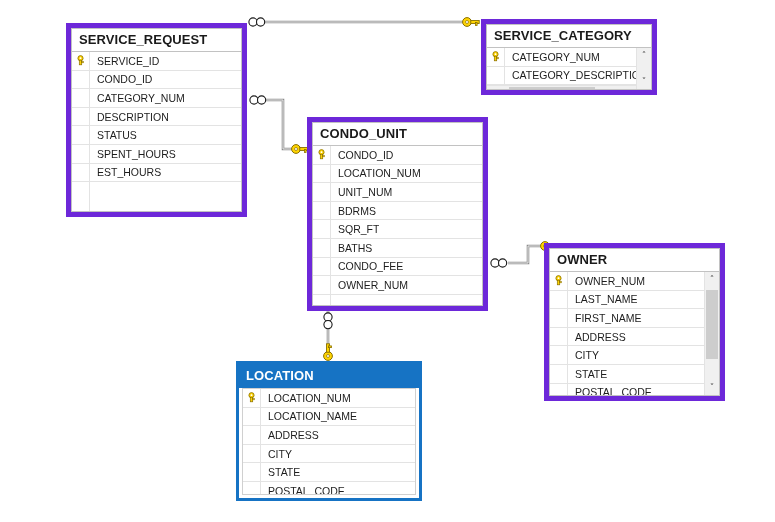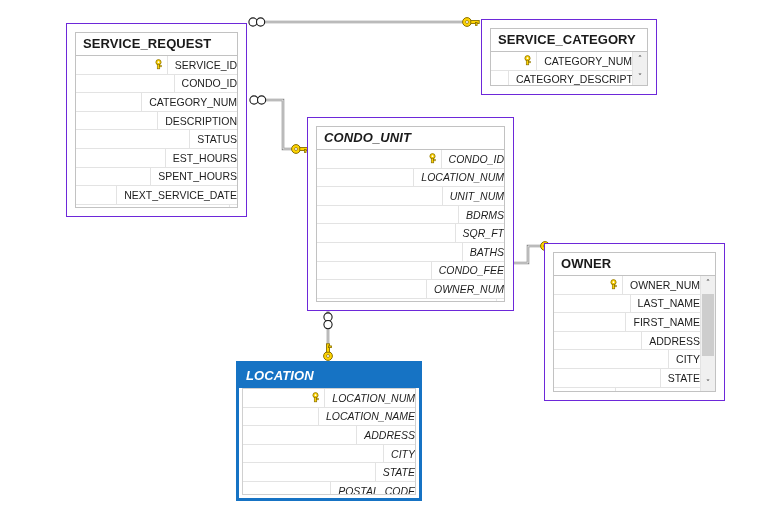--- a/index.html
+++ b/index.html
@@ -29,27 +29,26 @@
     top: 0;
     width: 775px;
     height: 522px;
     pointer-events: none;
   }
   
   .entity {
     position: absolute;
     box-sizing: border-box;
     background: #ffffff;
-    border: 1px solid #6d28d9;
-    padding: 8px;
+    border: 5px solid #6d28d9;
+    padding: 0;
   }
   .entity.selected {
     border: 3px solid #1673c4;
     padding: 0px;
-    font-style: italic;
   }
   .entity-inner {
     box-sizing: border-box;
     width: 100%;
     height: 100%;
     background: #ffffff;
     border: 1px solid #c2c2c2;
     display: flex;
     flex-direction: column;
     overflow: hidden;
@@ -94,21 +93,20 @@
     overflow: hidden;
   }
   .field-row {
     height: 18.6px;
     display: flex;
     align-items: center;
     border-bottom: 1px solid #e3e3e3;
     flex: 0 0 auto;
     box-sizing: border-box;
     background: #ffffff;
-    justify-content: flex-end;
   }
   .field-row.filler {
     border-bottom: none;
     flex: 1 1 auto;
   }
   .pk-gutter {
     width: 18px;
     min-width: 18px;
     height: 100%;
     border-right: 1px solid #e3e3e3;
@@ -286,29 +284,25 @@
           <div class="field-row">
             <div class="pk-gutter"></div>
             <div class="field-name">DESCRIPTION</div>
           </div>
           <div class="field-row">
             <div class="pk-gutter"></div>
             <div class="field-name">STATUS</div>
           </div>
           <div class="field-row">
             <div class="pk-gutter"></div>
+            <div class="field-name">SPENT_HOURS</div>
+          </div>
+          <div class="field-row">
+            <div class="pk-gutter"></div>
             <div class="field-name">EST_HOURS</div>
-          </div>
-          <div class="field-row">
-            <div class="pk-gutter"></div>
-            <div class="field-name">SPENT_HOURS</div>
-          </div>
-          <div class="field-row">
-            <div class="pk-gutter"></div>
-            <div class="field-name">NEXT_SERVICE_DATE</div>
           </div>
           <div class="field-row filler">
             <div class="pk-gutter"></div>
             <div class="field-name"></div>
           </div>
         </div>
       </div>
     </div>
   </div>
 
@@ -350,21 +344,21 @@
           </div>
           <div class="vtrack"></div>
           <div class="vbtn">
             <span class="arrow-glyph">˅</span>
           </div>
         </div>
       </div>
     </div>
   </div>
 
-  <div class="entity" style="left:307px; top:117px; width:207px; height:194px;font-style:italic;">
+  <div class="entity" style="left:307px; top:117px; width:181px; height:194px;">
     <div class="entity-inner">
       <div class="entity-title">CONDO_UNIT</div>
       <div class="grid-wrap">
         <div class="rows">
           <div class="field-row">
             <div class="pk-gutter">
               <svg class="keyicon" width="11" height="11" viewBox="0 0 11 11">
                 <circle cx="5.5" cy="3.2" r="2.6" fill="#ffd400" stroke="#8a7000" stroke-width="0.8"></circle>
                 <circle cx="5.5" cy="3.2" r="0.9" fill="#ffffff"></circle>
                 <rect x="4.3" y="5.2" width="2.4" height="4.6" fill="#ffd400" stroke="#8a7000" stroke-width="0.7"></rect>

